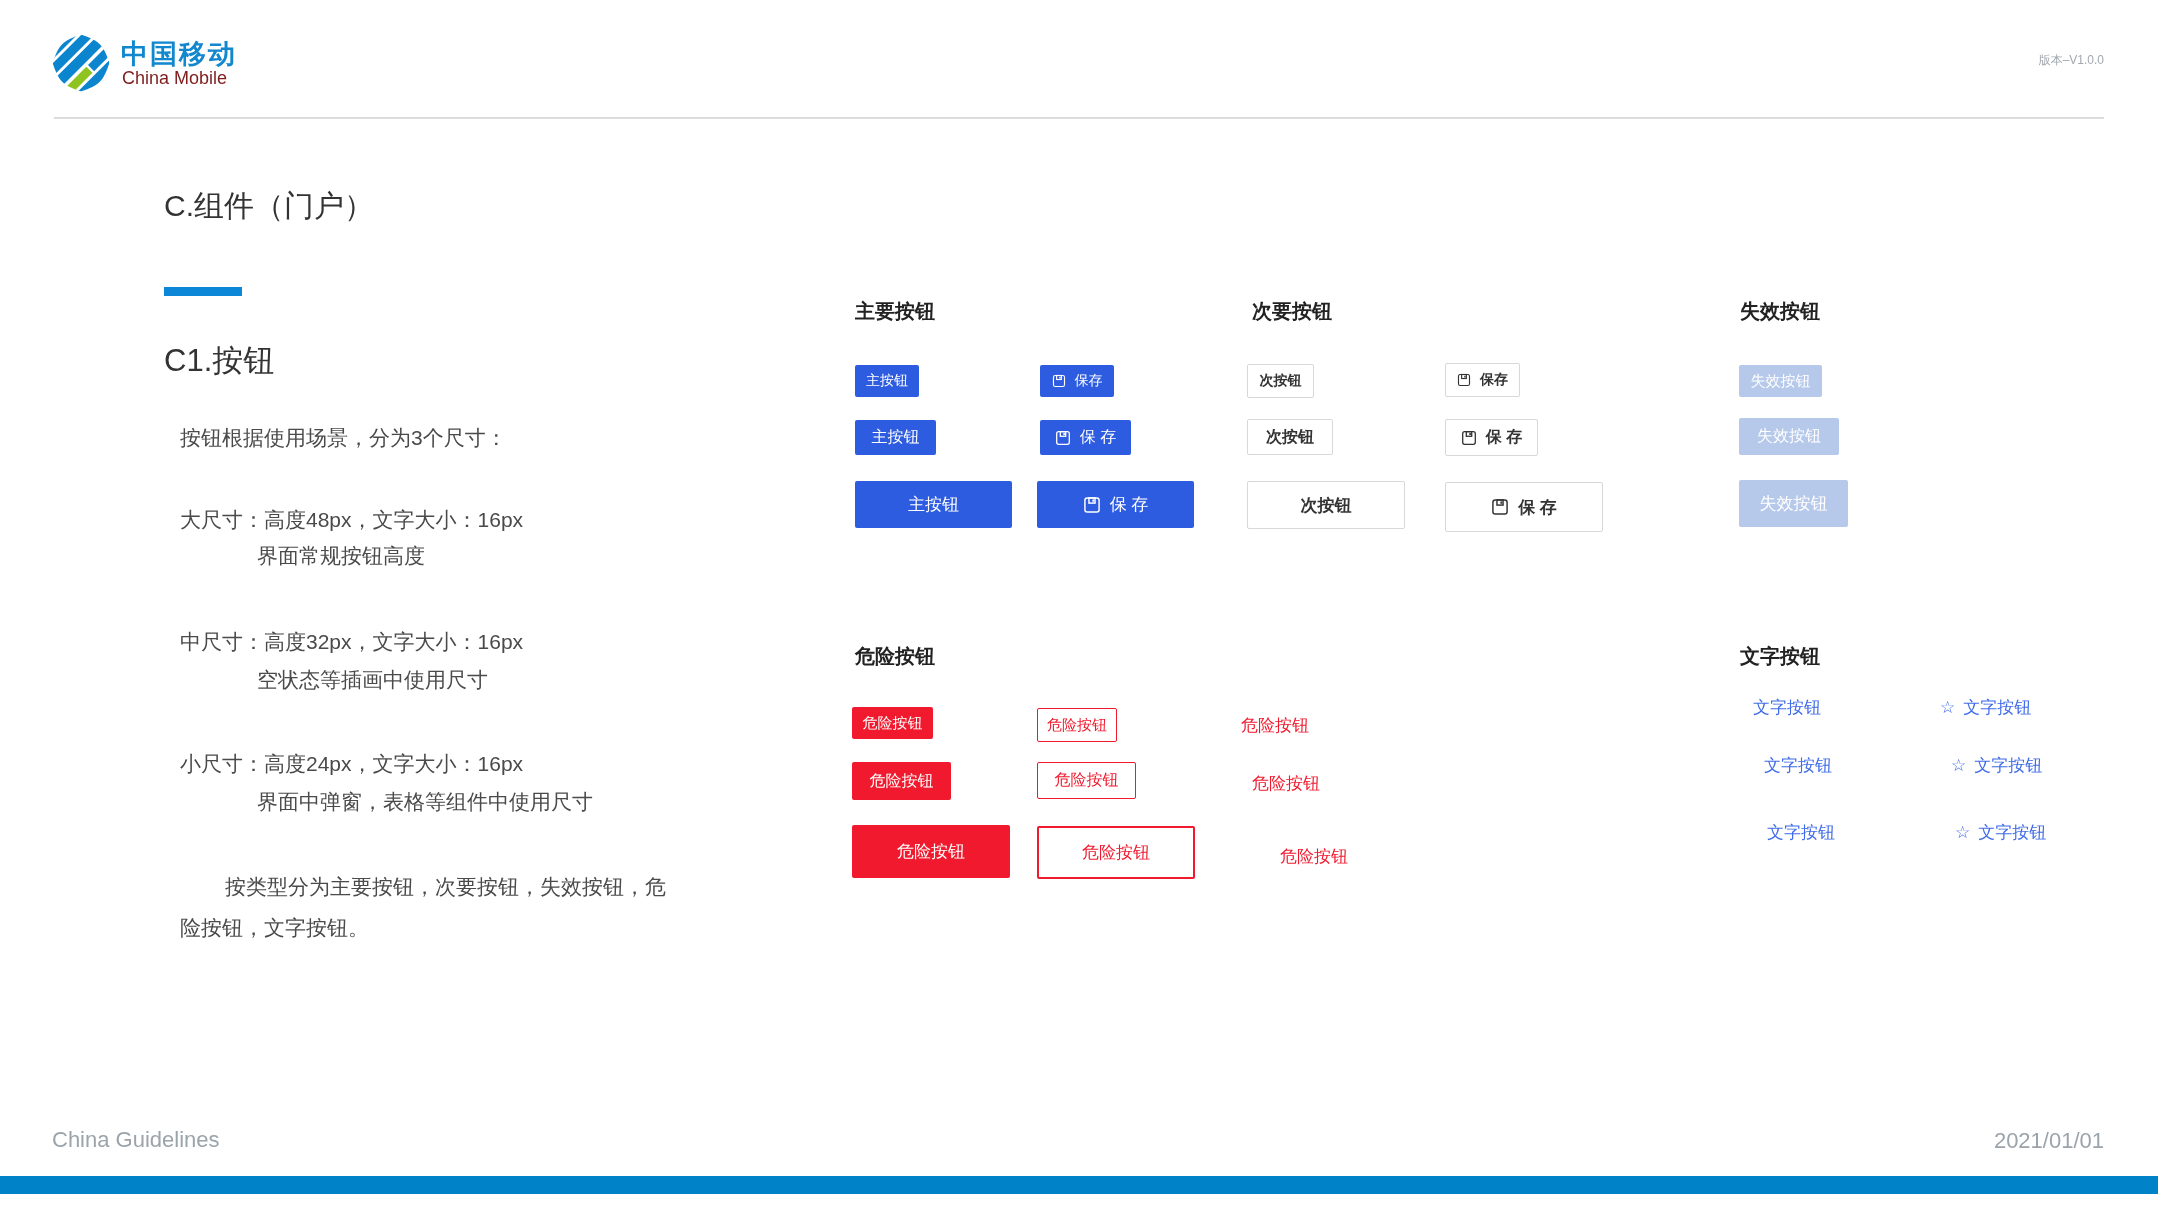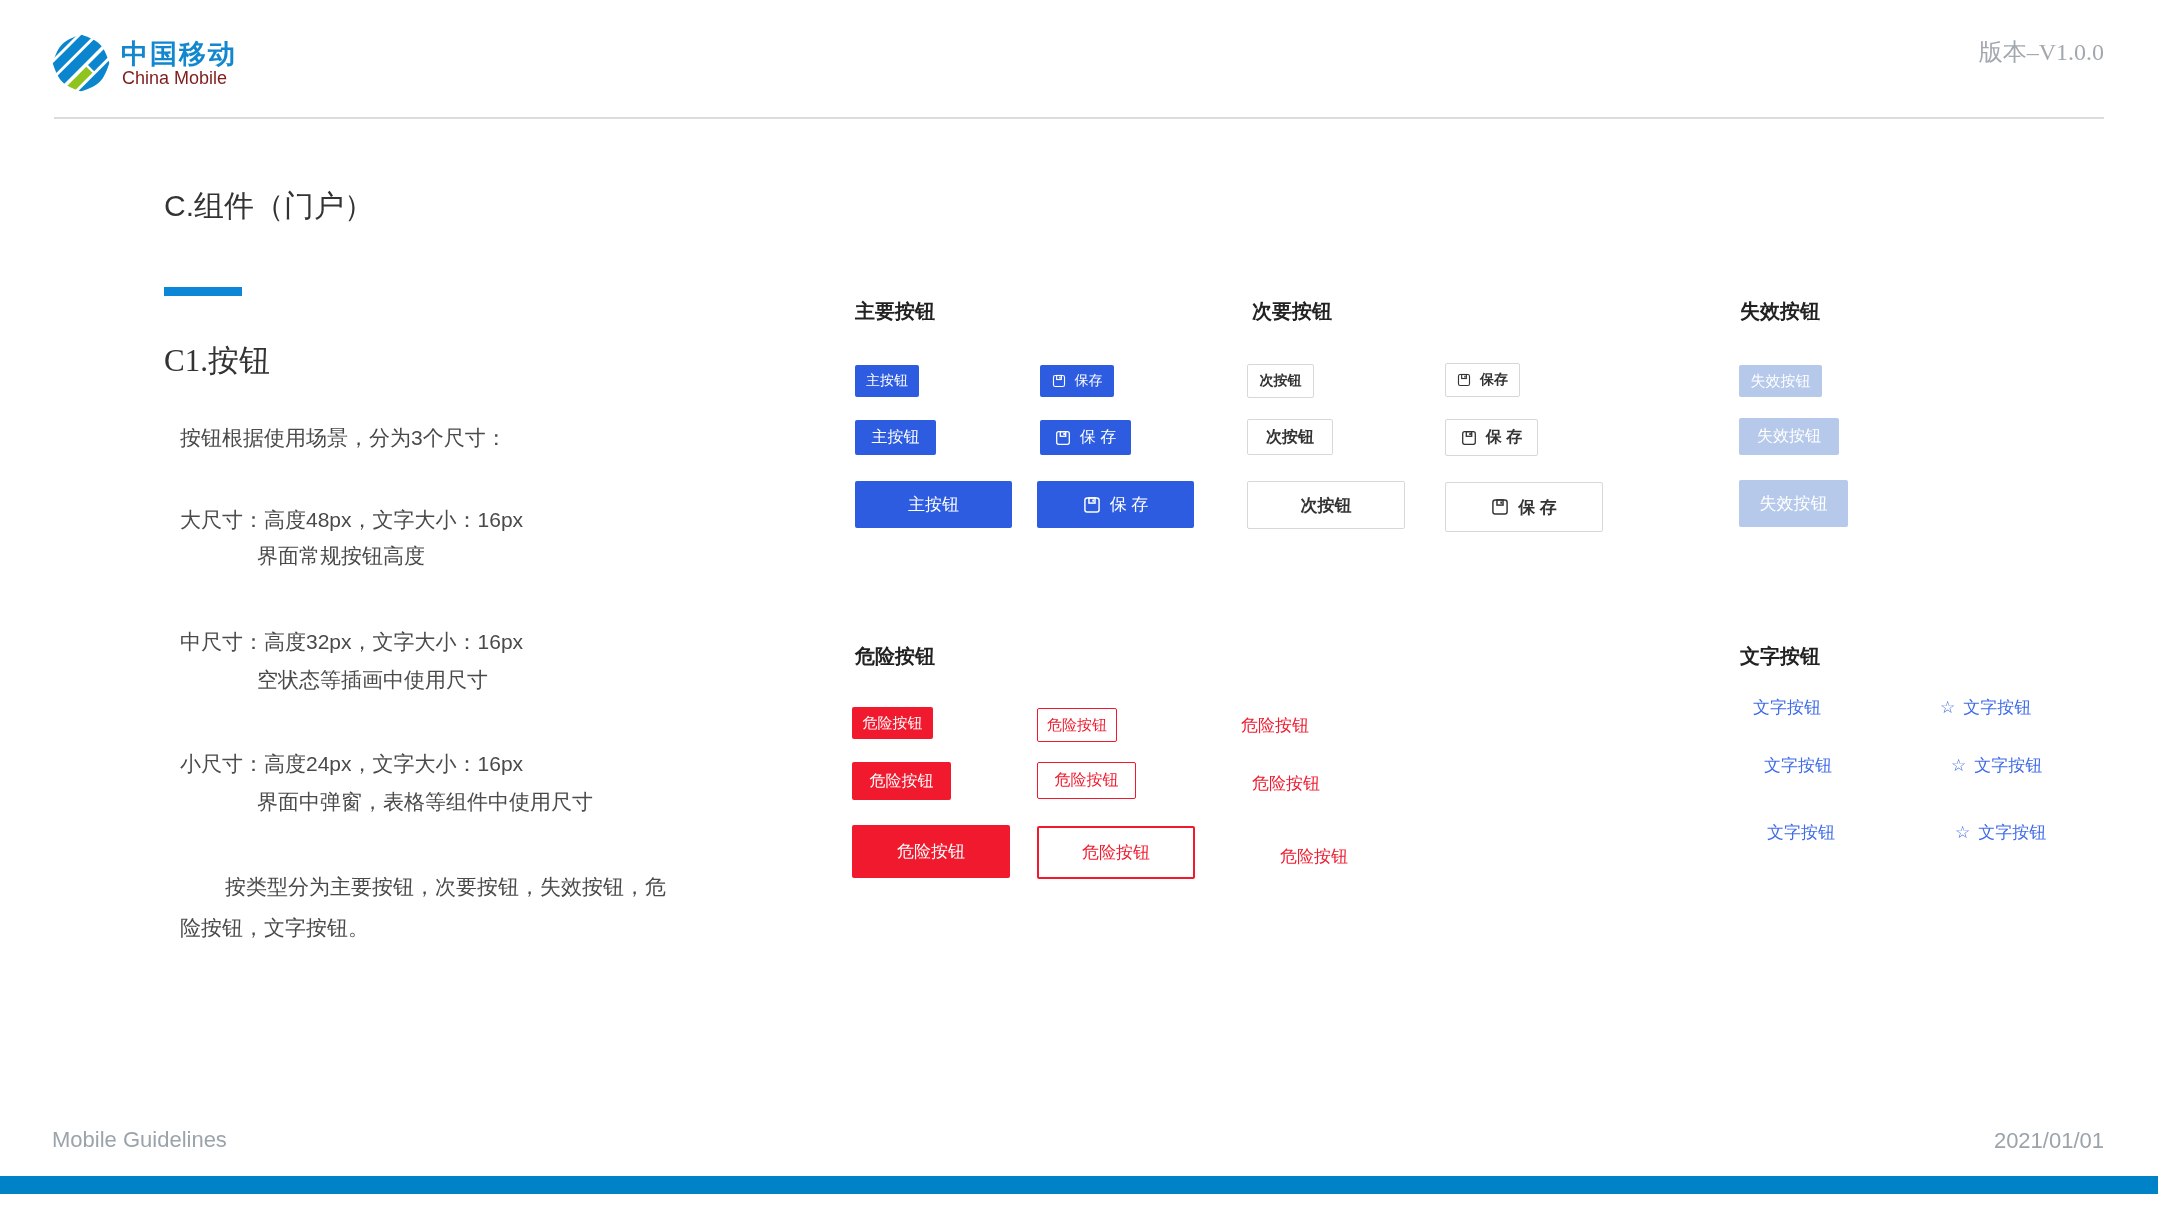--- a/index.html
+++ b/index.html
@@ -4,26 +4,26 @@
 <style>
   html,body{margin:0;padding:0;background:#fff;}
   .page{
     position:relative;width:2158px;height:1194px;background:#ffffff;
     font-family:"Liberation Sans","DejaVu Sans",sans-serif;color:#333;overflow:hidden;
   }
   
   .logo-emblem{position:absolute;left:52px;top:34px;}
   .logo-cn{position:absolute;left:121px;top:36px;font-size:27px;font-weight:700;color:#1287CE;letter-spacing:2px;}
   .logo-en{position:absolute;left:122px;top:68px;font-size:18px;color:#7f1d1d;}
-  .version{position:absolute;right:54px;top:36px;font-size:24px;color:#A2A8AF;font-family:Liberation Serif, serif;}
+  .version{position:absolute;right:54px;top:52px;font-size:12px;color:#A2A8AF;}
   .top-divider{position:absolute;left:54px;right:54px;top:117px;height:2px;background:#DCDCDC;}
   
   .page-title{position:absolute;left:164px;top:186px;font-size:30px;font-weight:400;color:#333;}
   .accent-bar{position:absolute;left:164px;top:287px;width:78px;height:9px;background:#0C86D6;}
-  .sub-title{position:absolute;left:164px;top:340px;font-size:31px;color:#333;font-family:Liberation Serif, serif;}
+  .sub-title{position:absolute;left:164px;top:340px;font-size:31px;color:#333;}
   .body-text{position:absolute;font-size:21px;color:#4A4A4A;white-space:nowrap;}
   .intro{left:180px;top:424px;}
   .spec1{left:180px;top:506px;}
   .note1{left:257px;top:542px;}
   .spec2{left:180px;top:628px;}
   .note2{left:257px;top:666px;}
   .spec3{left:180px;top:750px;}
   .note3{left:257px;top:788px;}
   .types1{left:180px;top:873px;margin-left:45px;}
   .types2{left:180px;top:914px;}
@@ -193,17 +193,17 @@
   </button>
   <button class="txt-btn" style="left:1951px;top:754px;">
     <span>☆</span>
     <span>文字按钮</span>
   </button>
   <button class="txt-btn" style="left:1955px;top:821px;">
     <span>☆</span>
     <span>文字按钮</span>
   </button>
 
-  <div class="footer-left">Mobile Guidelines</div>
+  <div class="footer-left">China Guidelines</div>
   <div class="footer-right">2021/01/01</div>
   <div class="bottom-bar"></div>
 
 </div>
 
 </body></html>

